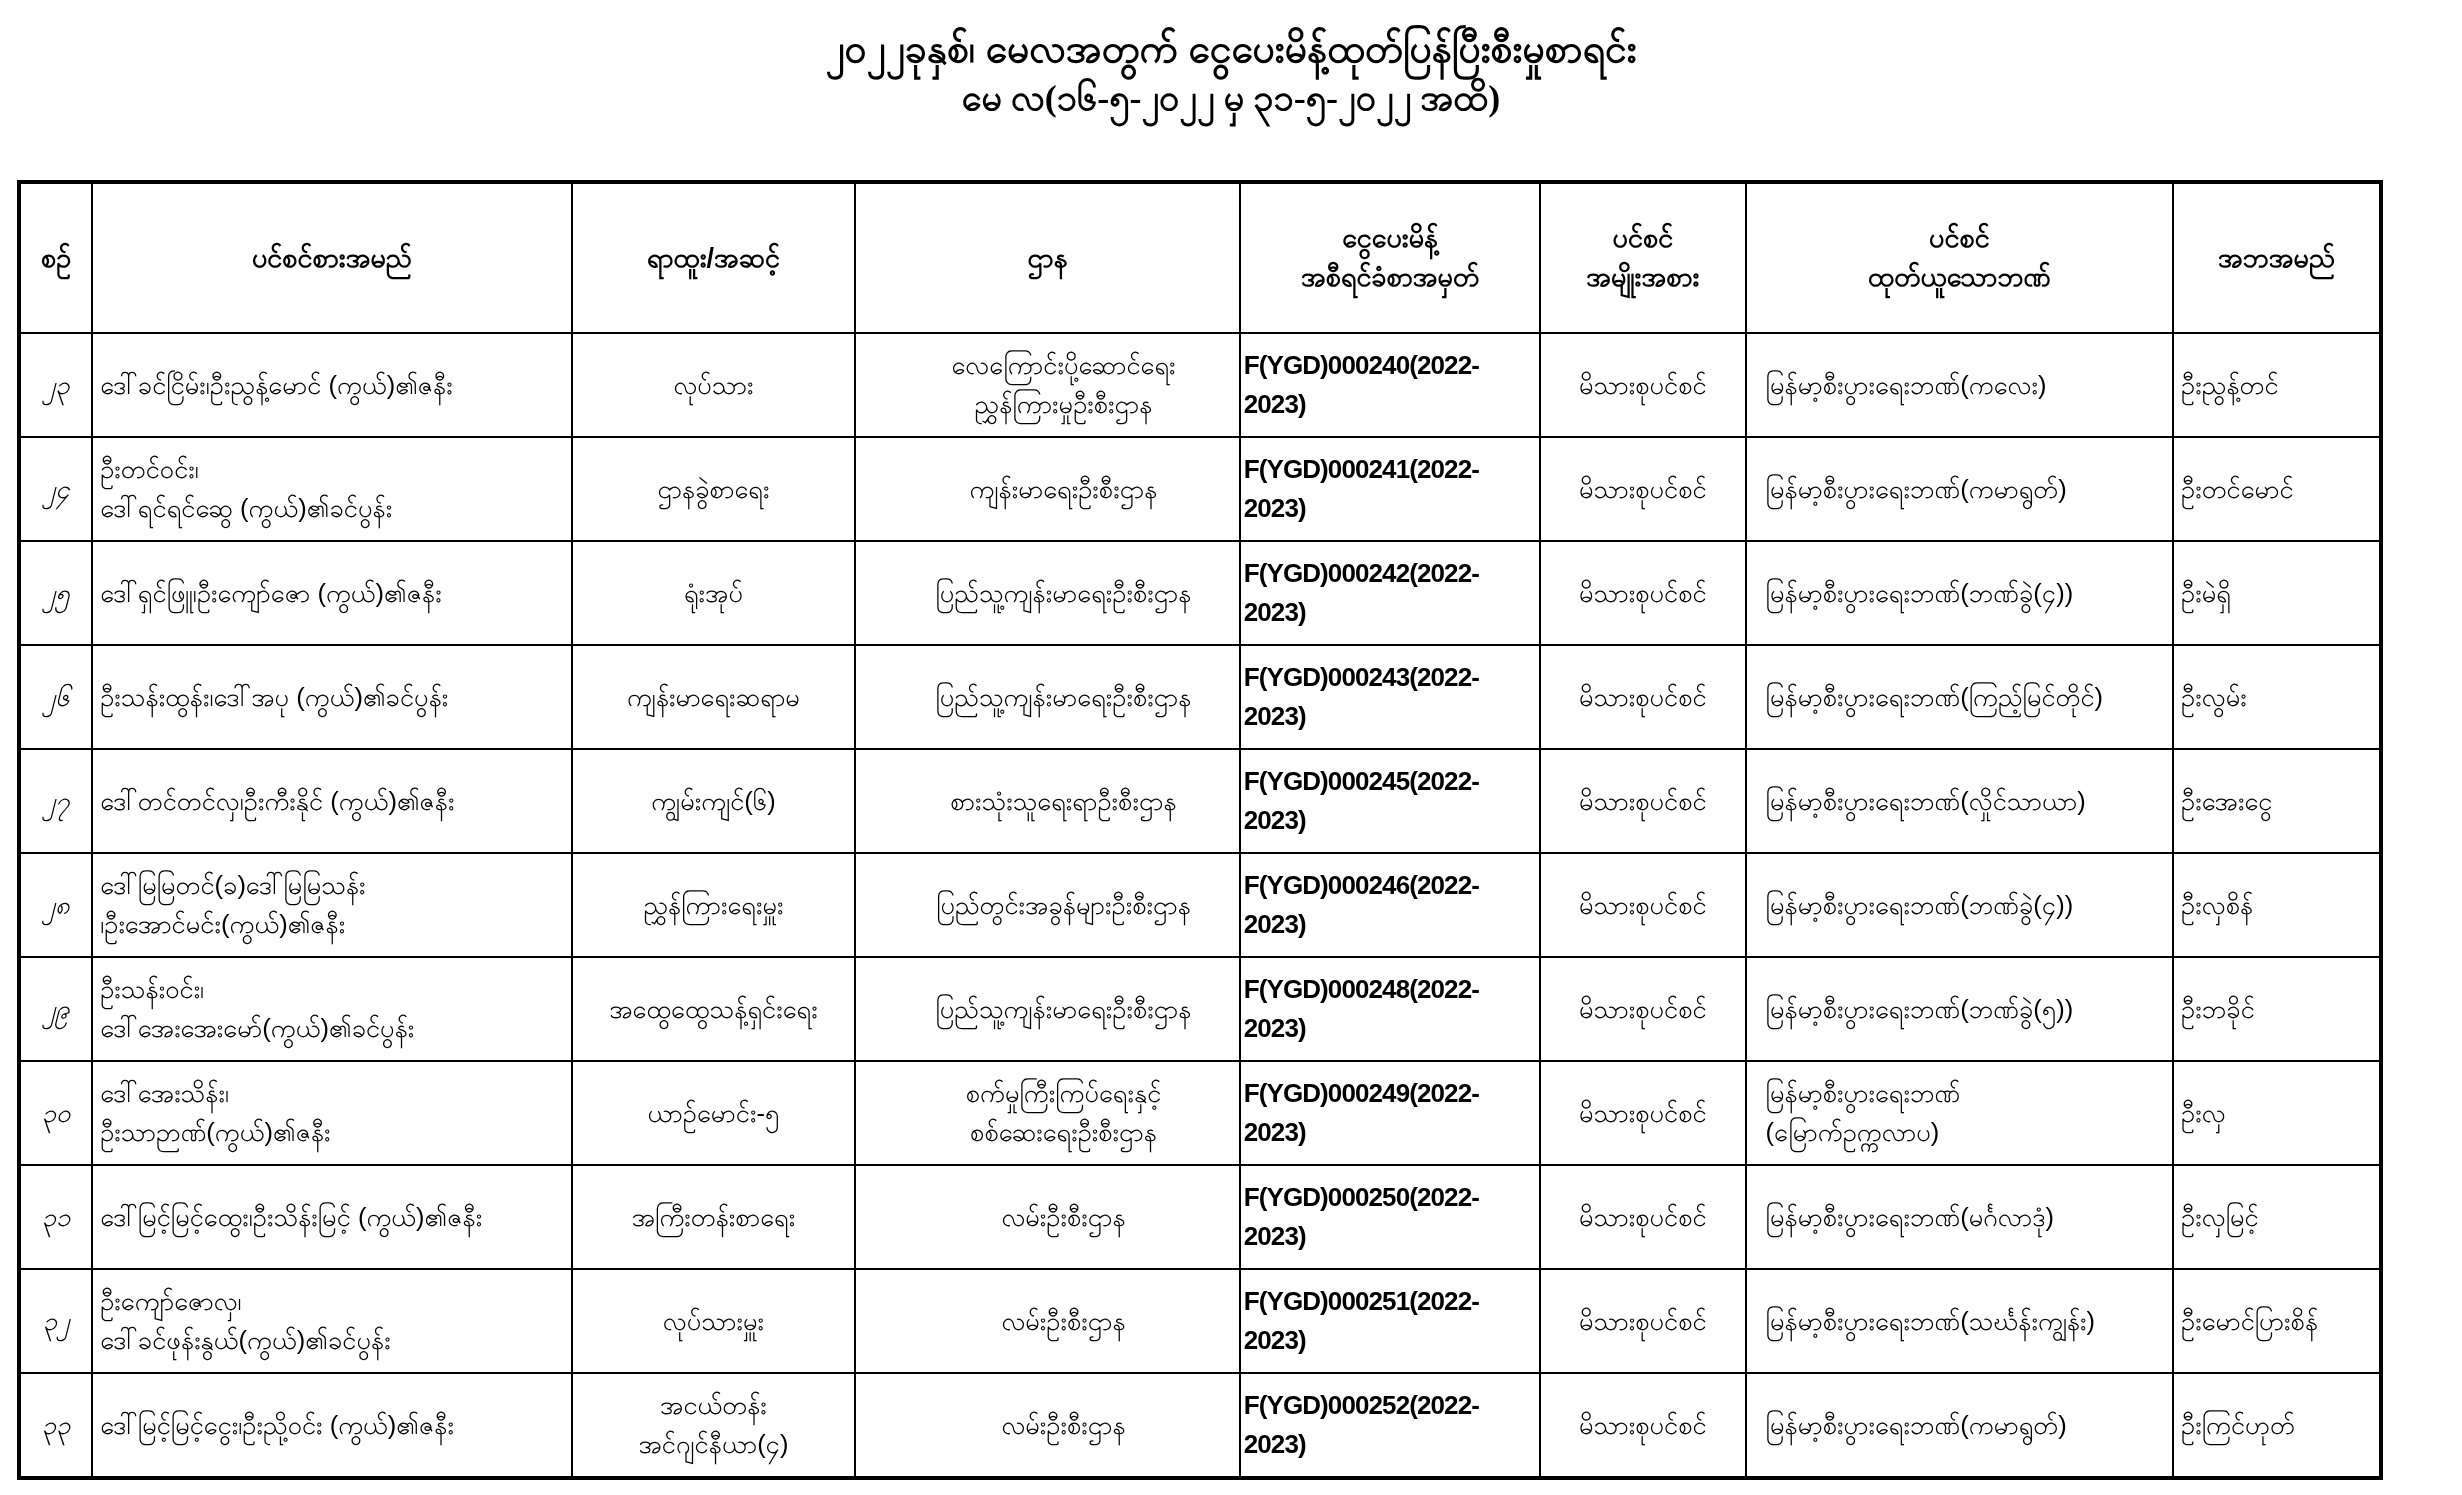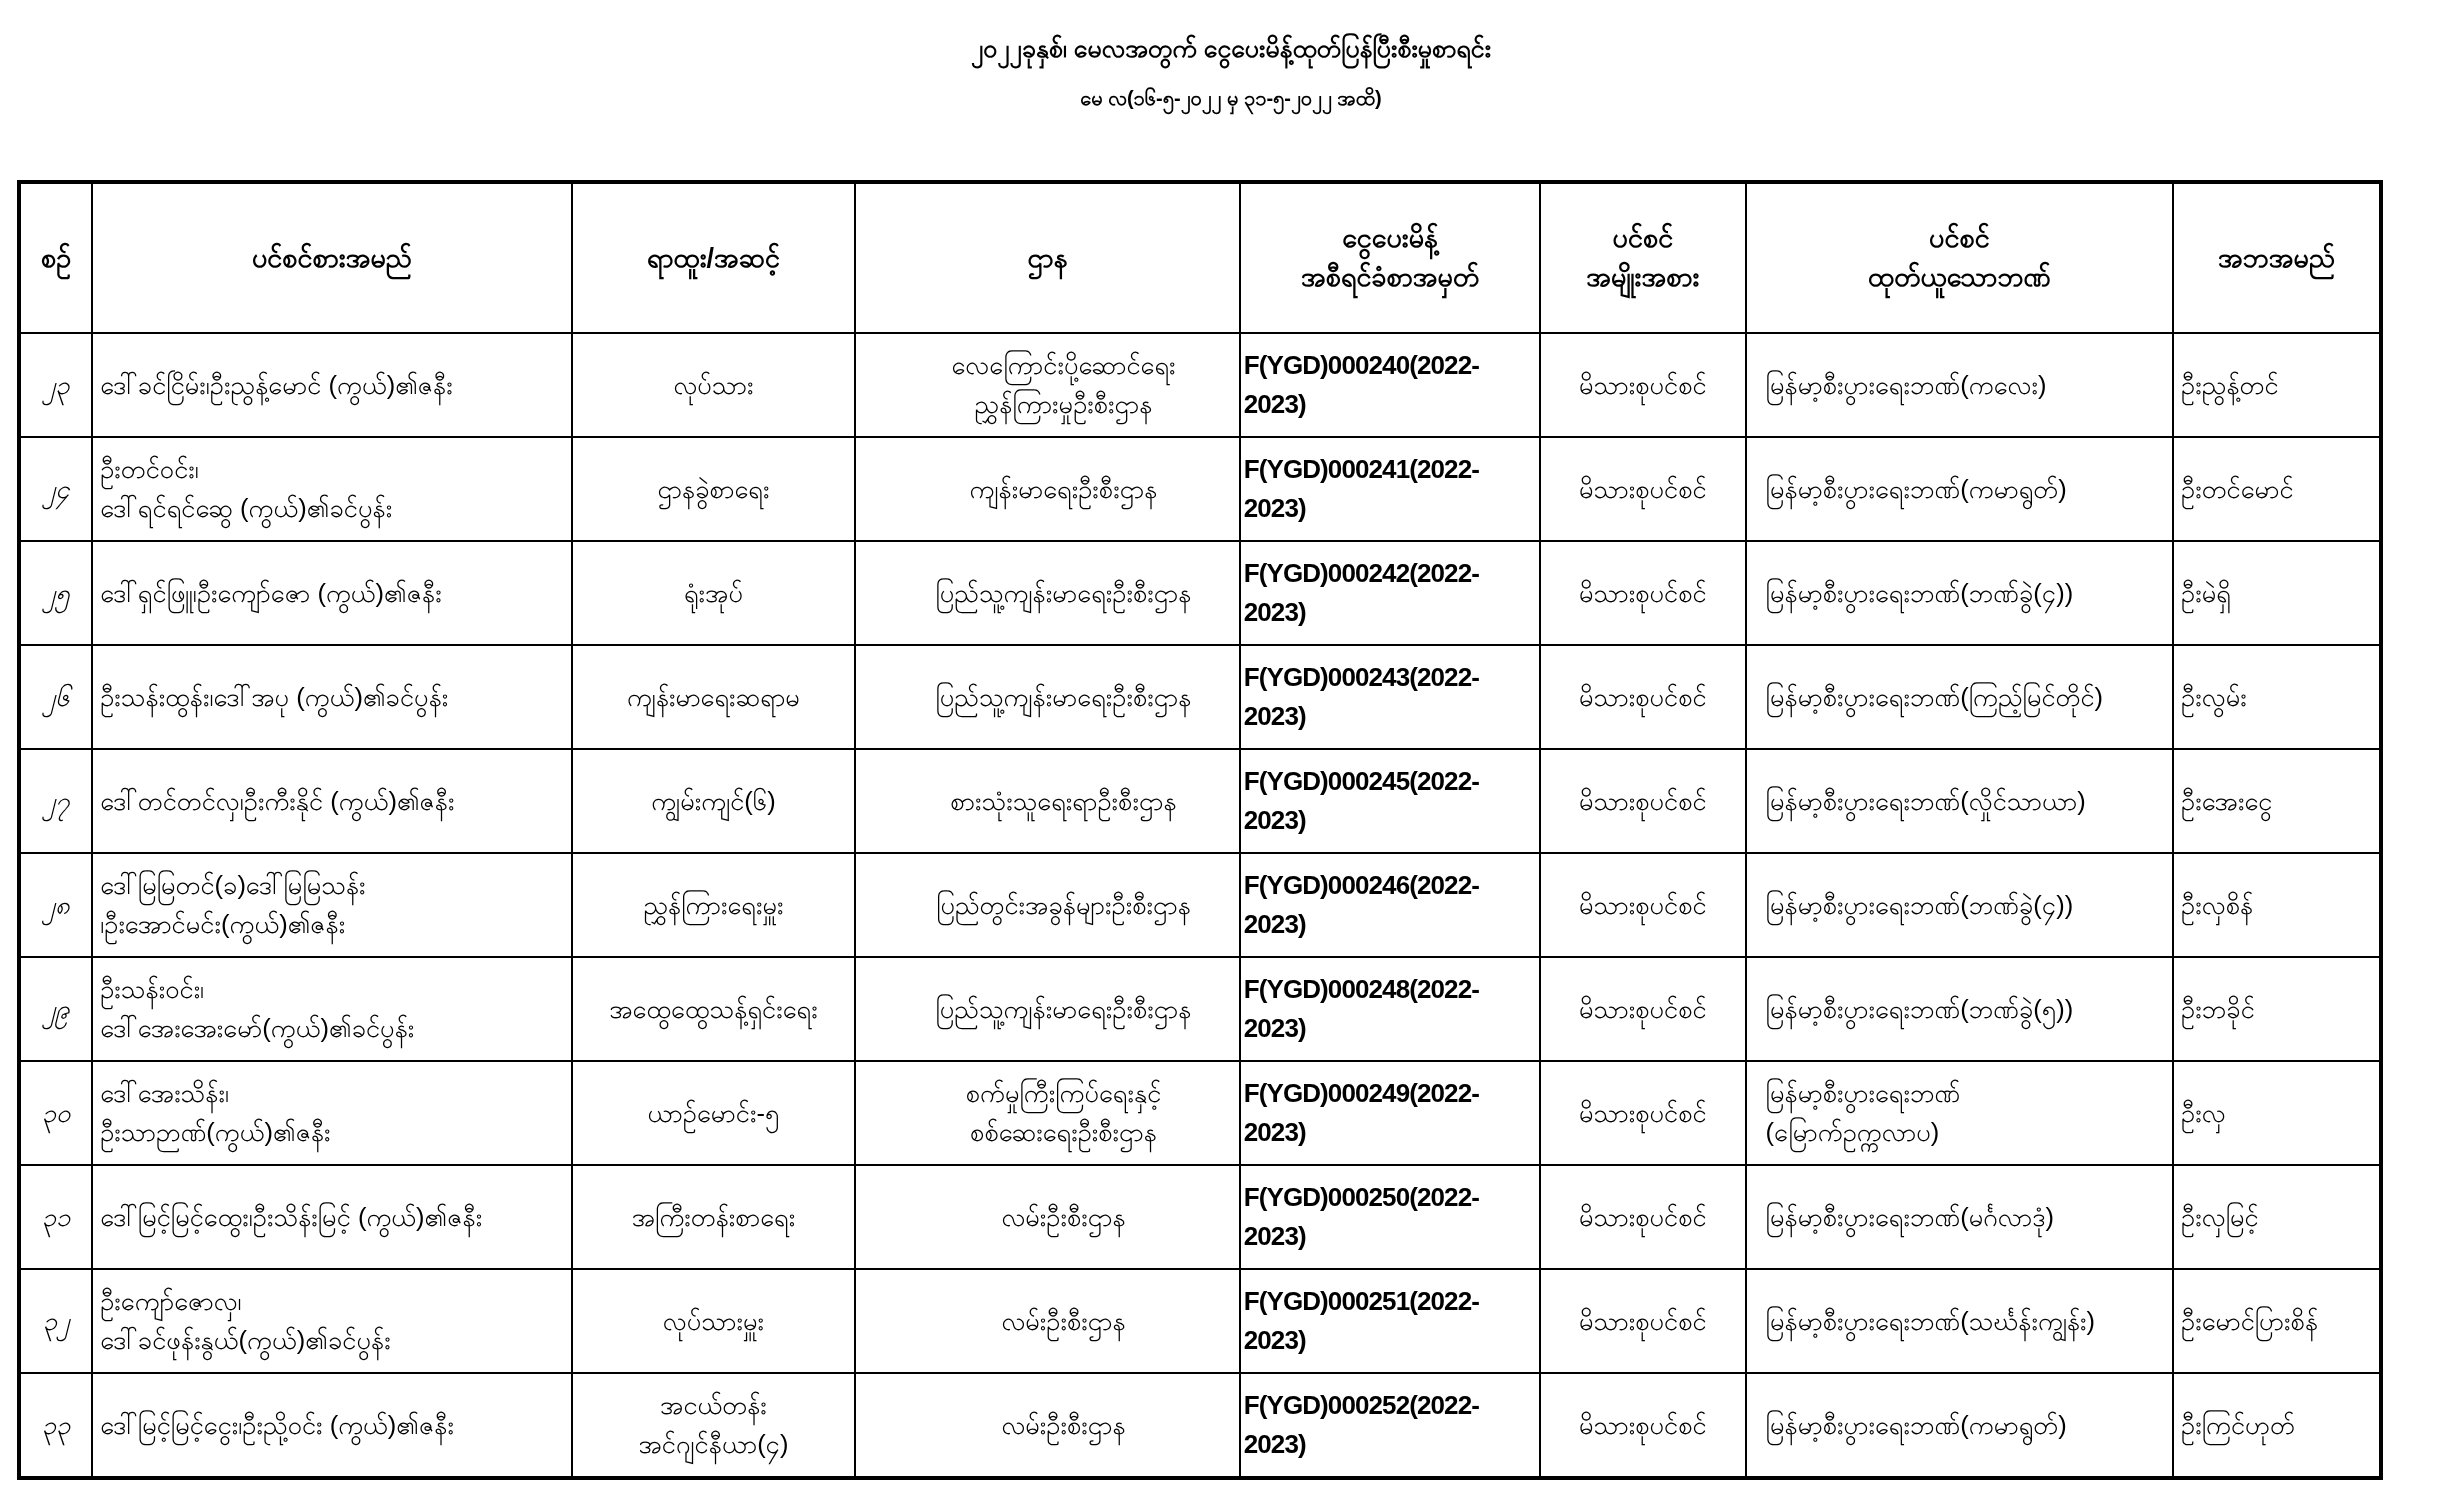--- a/index.html
+++ b/index.html
@@ -15,26 +15,27 @@
     height: 1495px;
     background: #ffffff;
     overflow: hidden;
   }
   .doc-title {
     text-align: center;
     padding-top: 23px;
     font-weight: bold;
   }
   .doc-title .line1 {
-    font-size: 25px;
+    font-size: 39px;
     line-height: 51px;
   }
   .doc-title .line2 {
-    font-size: 20px;
+    font-size: 36px;
     line-height: 49px;
+    font-family: Liberation Serif, serif;
   }
   table.pension-table {
     position: absolute;
     left: 17px;
     top: 180px;
     width: 2366px;
     border-collapse: collapse;
     table-layout: fixed;
   }
   table.pension-table, table.pension-table td, table.pension-table th {

